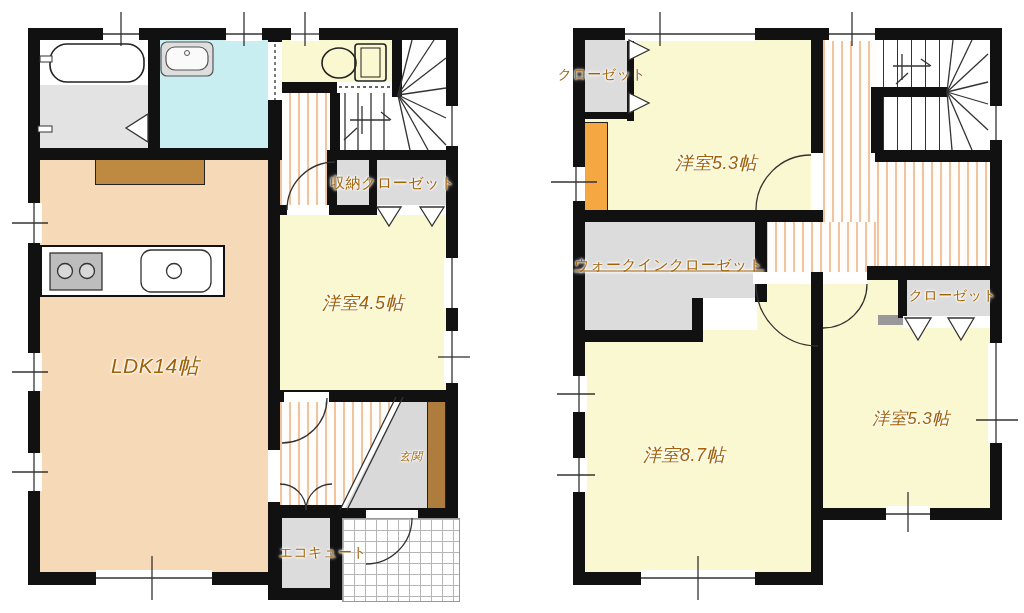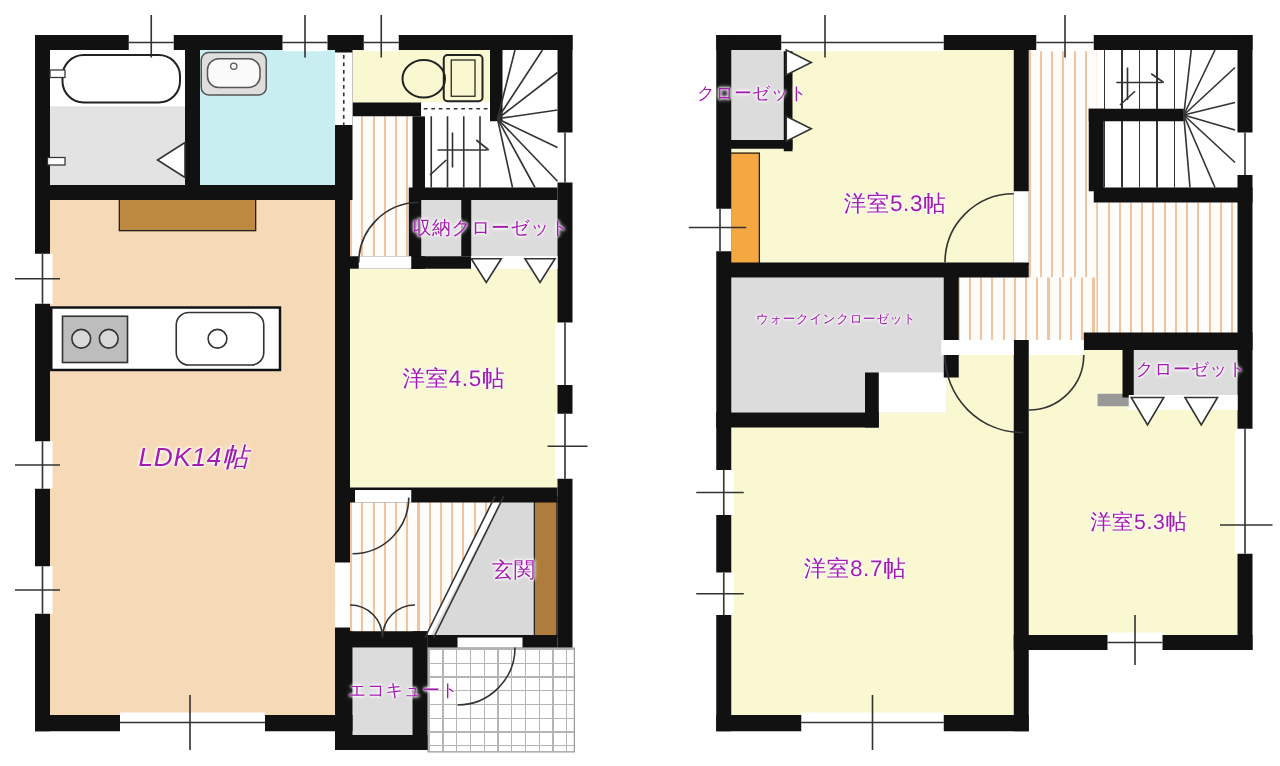--- a/index.html
+++ b/index.html
@@ -9,24 +9,24 @@
   .room{z-index:1;}
   .w{background:#111;z-index:2;}
   .stripes{background-color:#fffdfb;
     background-image:repeating-linear-gradient(to right,#f2c49e 0,#f2c49e 1.6px,transparent 1.6px,transparent 9px);}
   .tile{background-color:#fff;border:1px solid #999;
     background-image:repeating-linear-gradient(to bottom,#b5b5b5 0,#b5b5b5 1px,transparent 1px,transparent 11px),
                      repeating-linear-gradient(to right,#b5b5b5 0,#b5b5b5 1px,transparent 1px,transparent 11px);}
   .treads{background-color:#fff;
     background-image:repeating-linear-gradient(to right,#333 0,#333 1.2px,transparent 1.2px,transparent 14px);}
   .overlay{position:absolute;left:0;top:0;z-index:3;}
-  .label{position:absolute;z-index:4;color:#a21caf;white-space:nowrap;
+  .label{position:absolute;z-index:4;color:#a16207;white-space:nowrap;
          transform:translate(-50%,-50%);letter-spacing:.5px;
          text-shadow:0 0 2px #fff,0 0 2px #fff,0 0 3px #fff,0 0 4px #fff;}
-  .lg{font-size:21px;} .md{font-size:18px;} .sm{font-size:14px;}
+  .lg{font-size:21px;} .md{font-size:18px;font-style:italic;} .sm{font-size:14px;}
   .ln{stroke:#333;stroke-width:1.3;fill:none;}
   .thick{stroke:#222;stroke-width:1.6;}
   .dash{stroke-dasharray:3 3;}
   .wg{fill:#ffffff;stroke:none;}
   .tri{fill:#ffffff;stroke:#333;stroke-width:1.3;}
 </style>
 </head>
 <body>
 
 <div class="stage">
@@ -325,23 +325,23 @@
           <path class="ln" d="M921,59 L931,66"></path>
           <path class="ln" d="M902,54 V80"></path>
           <path class="ln" d="M896,84 L908,73"></path>
       </g>
     </g>
   </svg>
 
   <div class="label lg" style="left:155px;top:366px;font-style:italic;">LDK14帖</div>
   <div class="label md" style="left:363px;top:303px;">洋室4.5帖</div>
   <div class="label sm" style="left:393px;top:183px;font-size:15px;">収納クローゼット</div>
-  <div class="label md" style="left:411px;top:456px;font-size:17px;">玄関</div>
+  <div class="label md" style="left:411px;top:456px;font-size:11px;">玄関</div>
   <div class="label sm" style="left:323px;top:553px;">エコキュート</div>
 
   <div class="label sm" style="left:602px;top:75px;">クローゼット</div>
   <div class="label md" style="left:716px;top:163px;">洋室5.3帖</div>
-  <div class="label sm" style="left:669px;top:255px;font-size:10px;">ウォークインクローゼット</div>
+  <div class="label sm" style="left:669px;top:265px;font-size:15px;text-decoration:underline;">ウォークインクローゼット</div>
   <div class="label md" style="left:684px;top:455px;">洋室8.7帖</div>
   <div class="label md" style="left:911px;top:418px;font-size:17px;">洋室5.3帖</div>
   <div class="label sm" style="left:953px;top:296px;">クローゼット</div>
 
 </div>
 
 </body></html>

